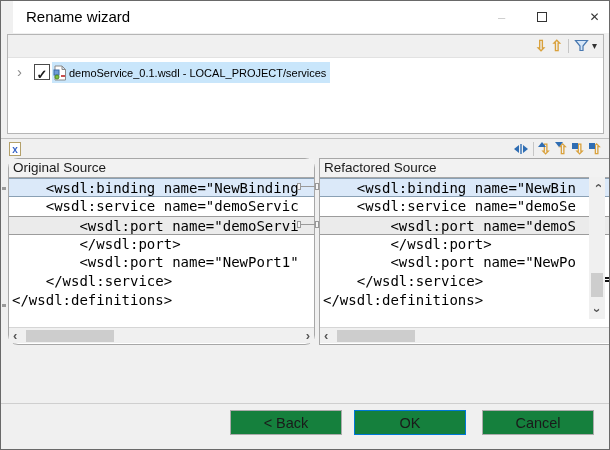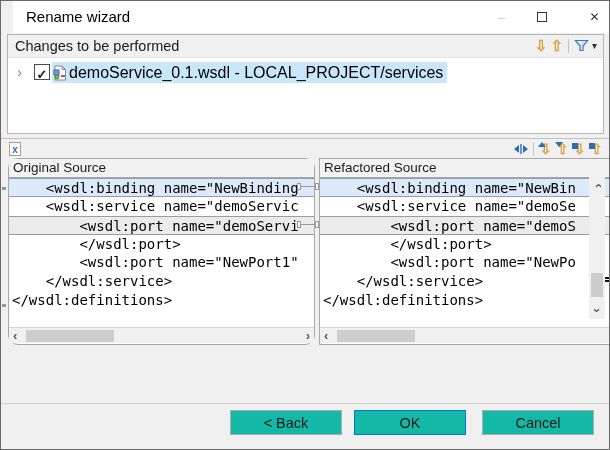--- a/index.html
+++ b/index.html
@@ -23,21 +23,21 @@
   .hd-tools { position:absolute; right:6px; top:2px; display:flex; align-items:center; gap:3px; }
   .gold-arrow { font-size:15px; font-weight:bold; color:#d9a13c; line-height:17px; }
   .vsep { width:1px; height:14px; background:#c6c6c6; margin:0 2px; }
   .caret { font-size:10px; color:#333; }
   .tree { position:relative; height:75px; background:#fff; }
   .tree-row { position:absolute; left:0; top:4px; width:100%; height:22px; }
   .chev { position:absolute; left:9px; top:1px; font-size:15px; color:#8a8a8a; }
   .chk { position:absolute; left:26px; top:2px; width:16px; height:16px; border:1px solid #4a4a4a; background:#fff; text-align:center; }
   .chk span { font-size:13px; font-weight:bold; color:#1a1a1a; line-height:15px; }
   .sel-wrap { position:absolute; left:44px; top:0; height:21px; background:#c9e6fb; display:flex; align-items:center; padding:0 4px 0 1px; }
-  .sel-wrap .lbl { font-size:16px; color:#000; white-space:nowrap; }
+  .sel-wrap .lbl { font-size:11px; color:#000; white-space:nowrap; }
   .fic { margin-right:2px; }
 
   
   .cmp-strip { position:absolute; left:0; top:137px; width:608px; height:20px; background:#f0f0f0; border-top:1px solid #c0c0c0; }
   .cmp-strip .file { position:absolute; left:24px; top:2px; font-size:14.5px; }
   .cmp-strip .xic { position:absolute; left:8px; top:3px; }
   .cmp-tools { position:absolute; right:5px; top:1px; display:flex; align-items:center; gap:2px; }
   .navicon { position:relative; width:15px; height:17px; display:inline-block; text-align:center; }
   .navicon .gold-arrow { font-size:14px; }
   .bluetri { position:absolute; left:0; top:2px; width:0; height:0; border-left:4px solid transparent; border-right:4px solid transparent; border-bottom:5px solid #2f6db3; }
@@ -71,21 +71,21 @@
   .vsb { position:absolute; left:588px; top:176px; width:16px; height:142px; background:#f0f0f0; }
   .varr { position:absolute; left:2px; width:12px; text-align:center; font-size:13px; color:#555; font-weight:bold; }
   .rot-up { display:inline-block; transform:rotate(-90deg); }
   .rot-down { display:inline-block; transform:rotate(90deg); }
   .vthumb { position:absolute; left:2px; top:96px; width:12px; height:24px; background:#cdcdcd; }
   .oruler { position:absolute; left:604px; top:176px; width:5px; height:142px; }
   .omark { position:absolute; left:0; width:5px; height:2px; background:#111; }
 
   
   .sep { position:absolute; left:0; top:402px; width:608px; height:1px; background:#cfcfcf; }
-  .btn { position:absolute; top:409px; width:112px; height:25px; background:#14b8a6; border:1px solid #ababab; font-size:14.5px; display:flex; align-items:center; justify-content:center; }
+  .btn { position:absolute; top:409px; width:112px; height:25px; background:#15803d; border:1px solid #ababab; font-size:14.5px; display:flex; align-items:center; justify-content:center; }
   .btn.back { left:229px; }
   .btn.ok { left:353px; border:1px solid #0078d7; }
   .btn.cancel { left:481px; }
   svg { display:block; }
 </style>
 </head>
 <body>
 
 <div id="dlg">
 
@@ -97,21 +97,20 @@
     <div class="winbtn max">
       <span class="maxbox"></span>
     </div>
     <div class="winbtn close">
       <span>✕</span>
     </div>
   </div>
 
   <div class="panel">
     <div class="panel-hd">
-      <span class="lbl">Changes to be performed</span>
       <span class="hd-tools">
         <span class="gold-arrow">⇩</span>
         <span class="gold-arrow">⇧</span>
         <span class="vsep"></span>
         <span>
           <svg width="15" height="15" viewBox="0 0 15 15">
             <path d="M1.5 2.5 H13.5 L9 8 V12.5 H6 V8 Z" fill="#d6e6f7" stroke="#4878b0" stroke-width="1.2"></path>
           </svg>
         </span>
         <span class="caret">▾</span>

